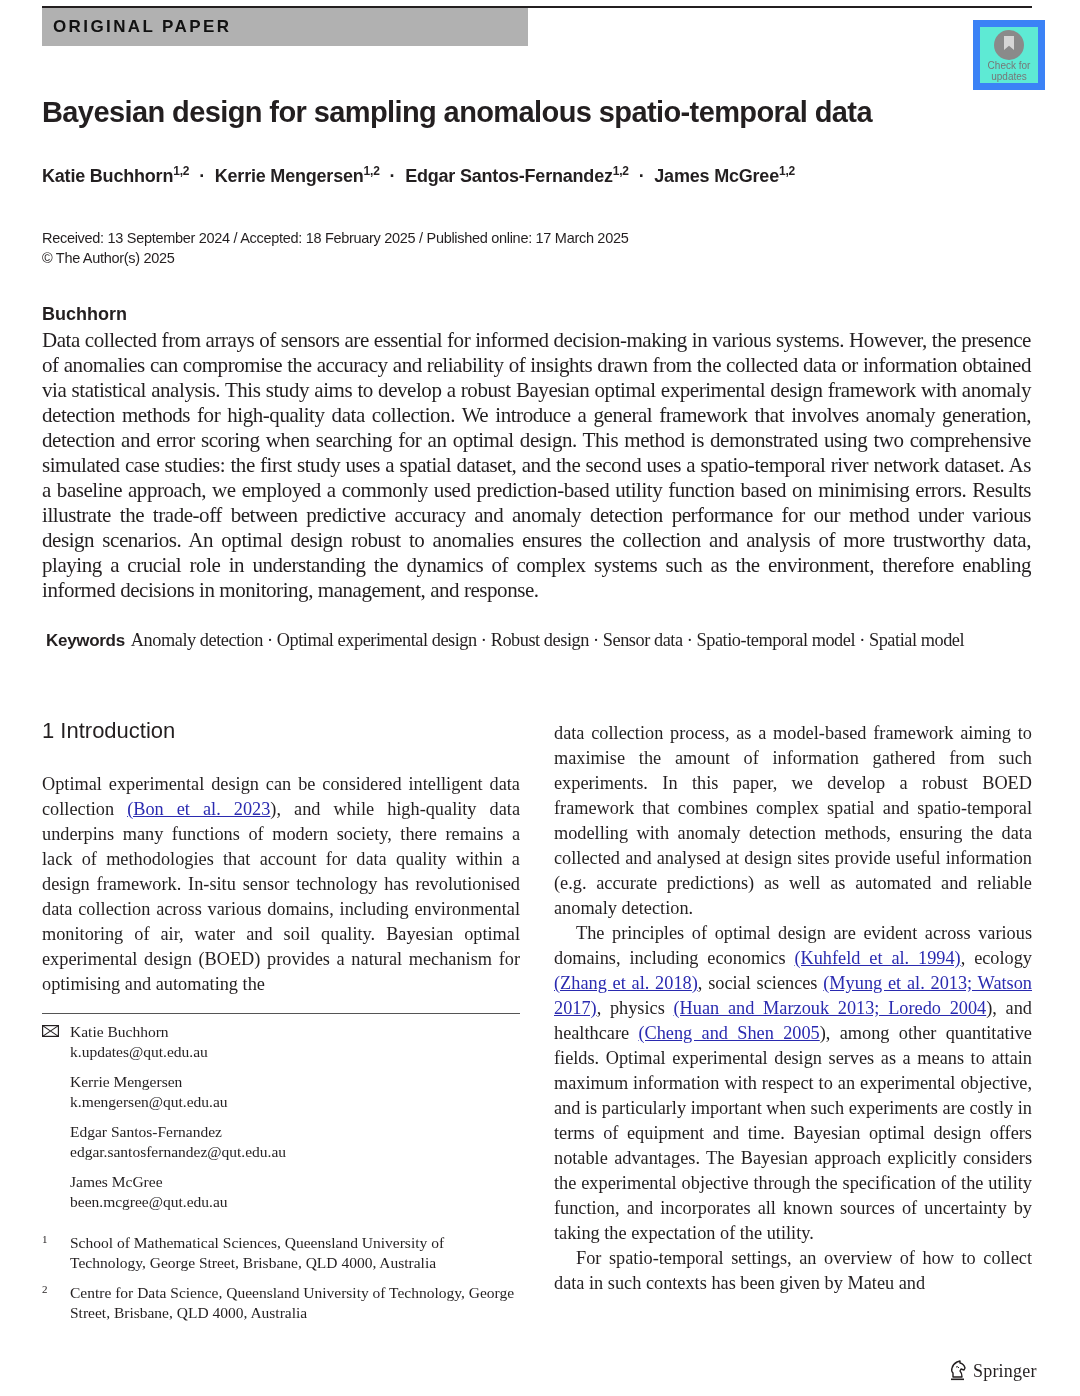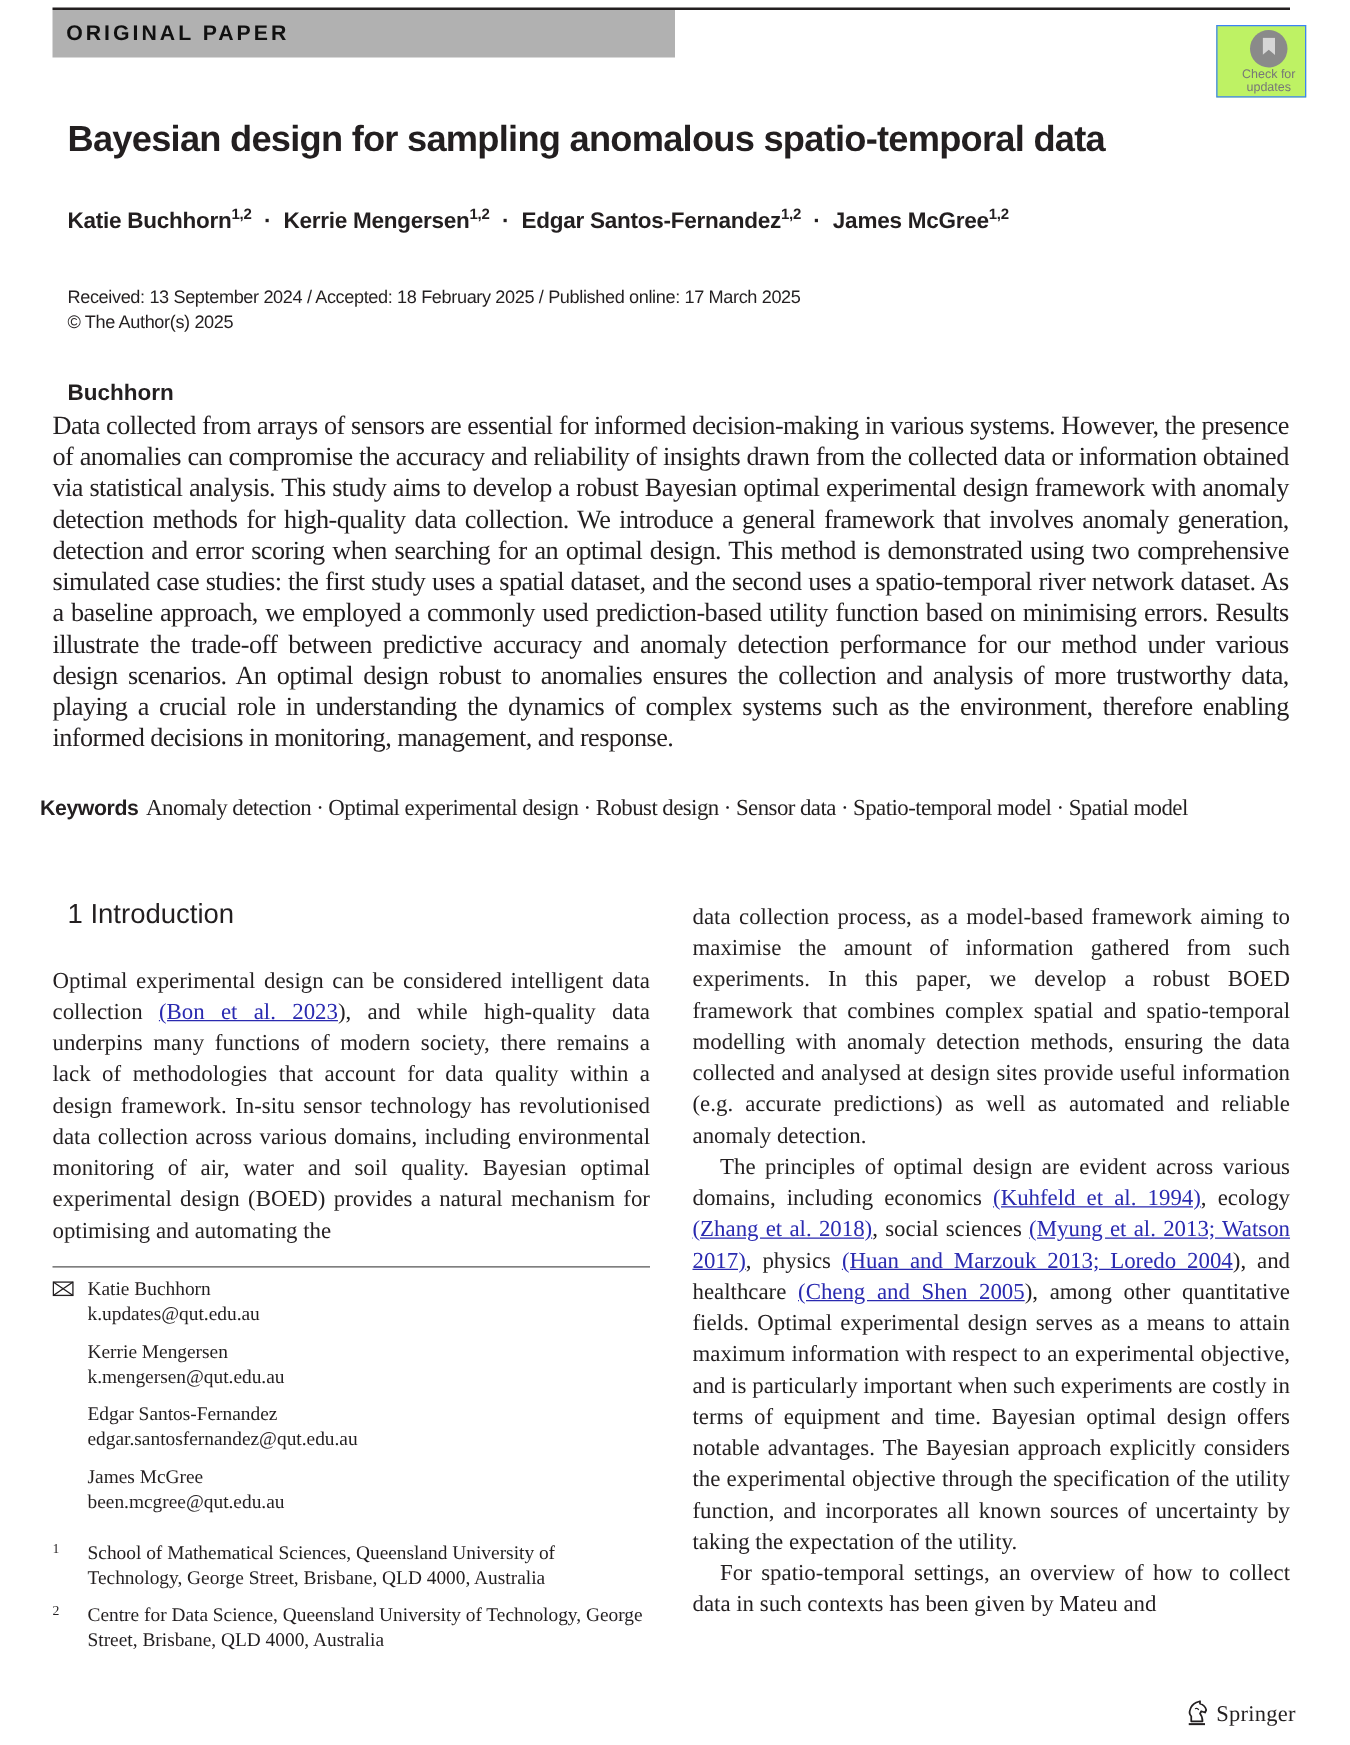--- a/index.html
+++ b/index.html
@@ -1,39 +1,39 @@
 <!DOCTYPE html>
 <html><head>
 <meta charset="utf-8">
 <style>
   html, body { margin: 0; padding: 0; background: #ffffff; }
   body { width: 1080px; height: 1396px; position: relative; overflow: hidden; color: #231f20; }
-  .sans { font-family: "Liberation Sans", "DejaVu Sans", sans-serif; padding-left: 12px; }
+  .sans { font-family: "Liberation Sans", "DejaVu Sans", sans-serif; }
   .serif { font-family: "Liberation Serif", "DejaVu Serif", serif; }
 
   .top-rule { position: absolute; left: 42px; top: 6px; width: 990px; height: 2px; background: #231f20; }
   .banner { position: absolute; left: 42px; top: 8px; width: 486px; height: 38px; background: #b1b1b1; }
   .banner span { position: absolute; left: 11px; top: 9px; font-size: 17px; font-weight: bold; letter-spacing: 2.4px; color: #111; }
 
-  .crossmark { position: absolute; left: 973px; top: 20px; width: 58px; height: 56px; border: 1px solid #3b82f6; background: #bef264; text-align: center; }
+  .crossmark { position: absolute; left: 973px; top: 20px; width: 58px; height: 56px; border: 7px solid #3b82f6; background: #5eead4; text-align: center; }
   .crossmark .badge { width: 30px; height: 30px; border-radius: 50%; background: #8a8a8a; margin: 3px auto 0; position: relative; }
   .crossmark .badge::after { content: ""; position: absolute; left: 10px; top: 6px; width: 10px; height: 14px; background: #d6d6d6; clip-path: polygon(0 0, 100% 0, 100% 100%, 50% 70%, 0 100%); }
   .crossmark .cm-text { font-size: 10px; line-height: 10px; color: #777; margin-top: 1px; }
 
   .title { position: absolute; left: 42px; top: 96px; font-size: 29px; font-weight: bold; letter-spacing: -0.6px; color: #231f20; white-space: nowrap; }
   .authors { position: absolute; left: 42px; top: 166px; font-size: 18px; font-weight: bold; color: #231f20; white-space: nowrap; letter-spacing: -0.2px; }
   .authors sup { font-size: 12px; font-weight: bold; vertical-align: 7px; line-height: 0; }
   .authors .sep { margin: 0 5px; }
 
   .dates { position: absolute; left: 42px; top: 228px; font-size: 14.5px; line-height: 20px; color: #231f20; letter-spacing: -0.3px; }
 
   .abstract-h { position: absolute; left: 42px; top: 304px; font-size: 18px; font-weight: bold; }
   .abstract-p { position: absolute; left: 42px; top: 328px; width: 989px; font-size: 21px; line-height: 25px; text-align: justify; margin: 0; letter-spacing: -0.45px; }
 
-  .keywords { position: absolute; left: 32px; top: 628px; width: 989px; font-size: 18.3px; line-height: 36px; text-align: justify; letter-spacing: -0.45px; }
+  .keywords { position: absolute; left: 46px; top: 628px; width: 989px; font-size: 18.3px; line-height: 25px; text-align: justify; letter-spacing: -0.45px; }
   .keywords .kw-label { font-weight: bold; font-family: "Liberation Sans", "DejaVu Sans", sans-serif; font-size: 17px; margin-right: 6px; letter-spacing: -0.3px; }
 
   .section-h { position: absolute; left: 42px; top: 718px; font-size: 22px; font-weight: normal; }
 
   .col { position: absolute; width: 478px; font-size: 18.3px; line-height: 25px; text-align: justify; margin: 0; }
   .col p { margin: 0; }
   .col-left { left: 42px; top: 772px; }
   .col-right { left: 554px; top: 721px; }
   .indent { text-indent: 22px; }
   .cite { color: #2a2ab0; text-decoration: underline; text-decoration-color: #2a2ab0; }

